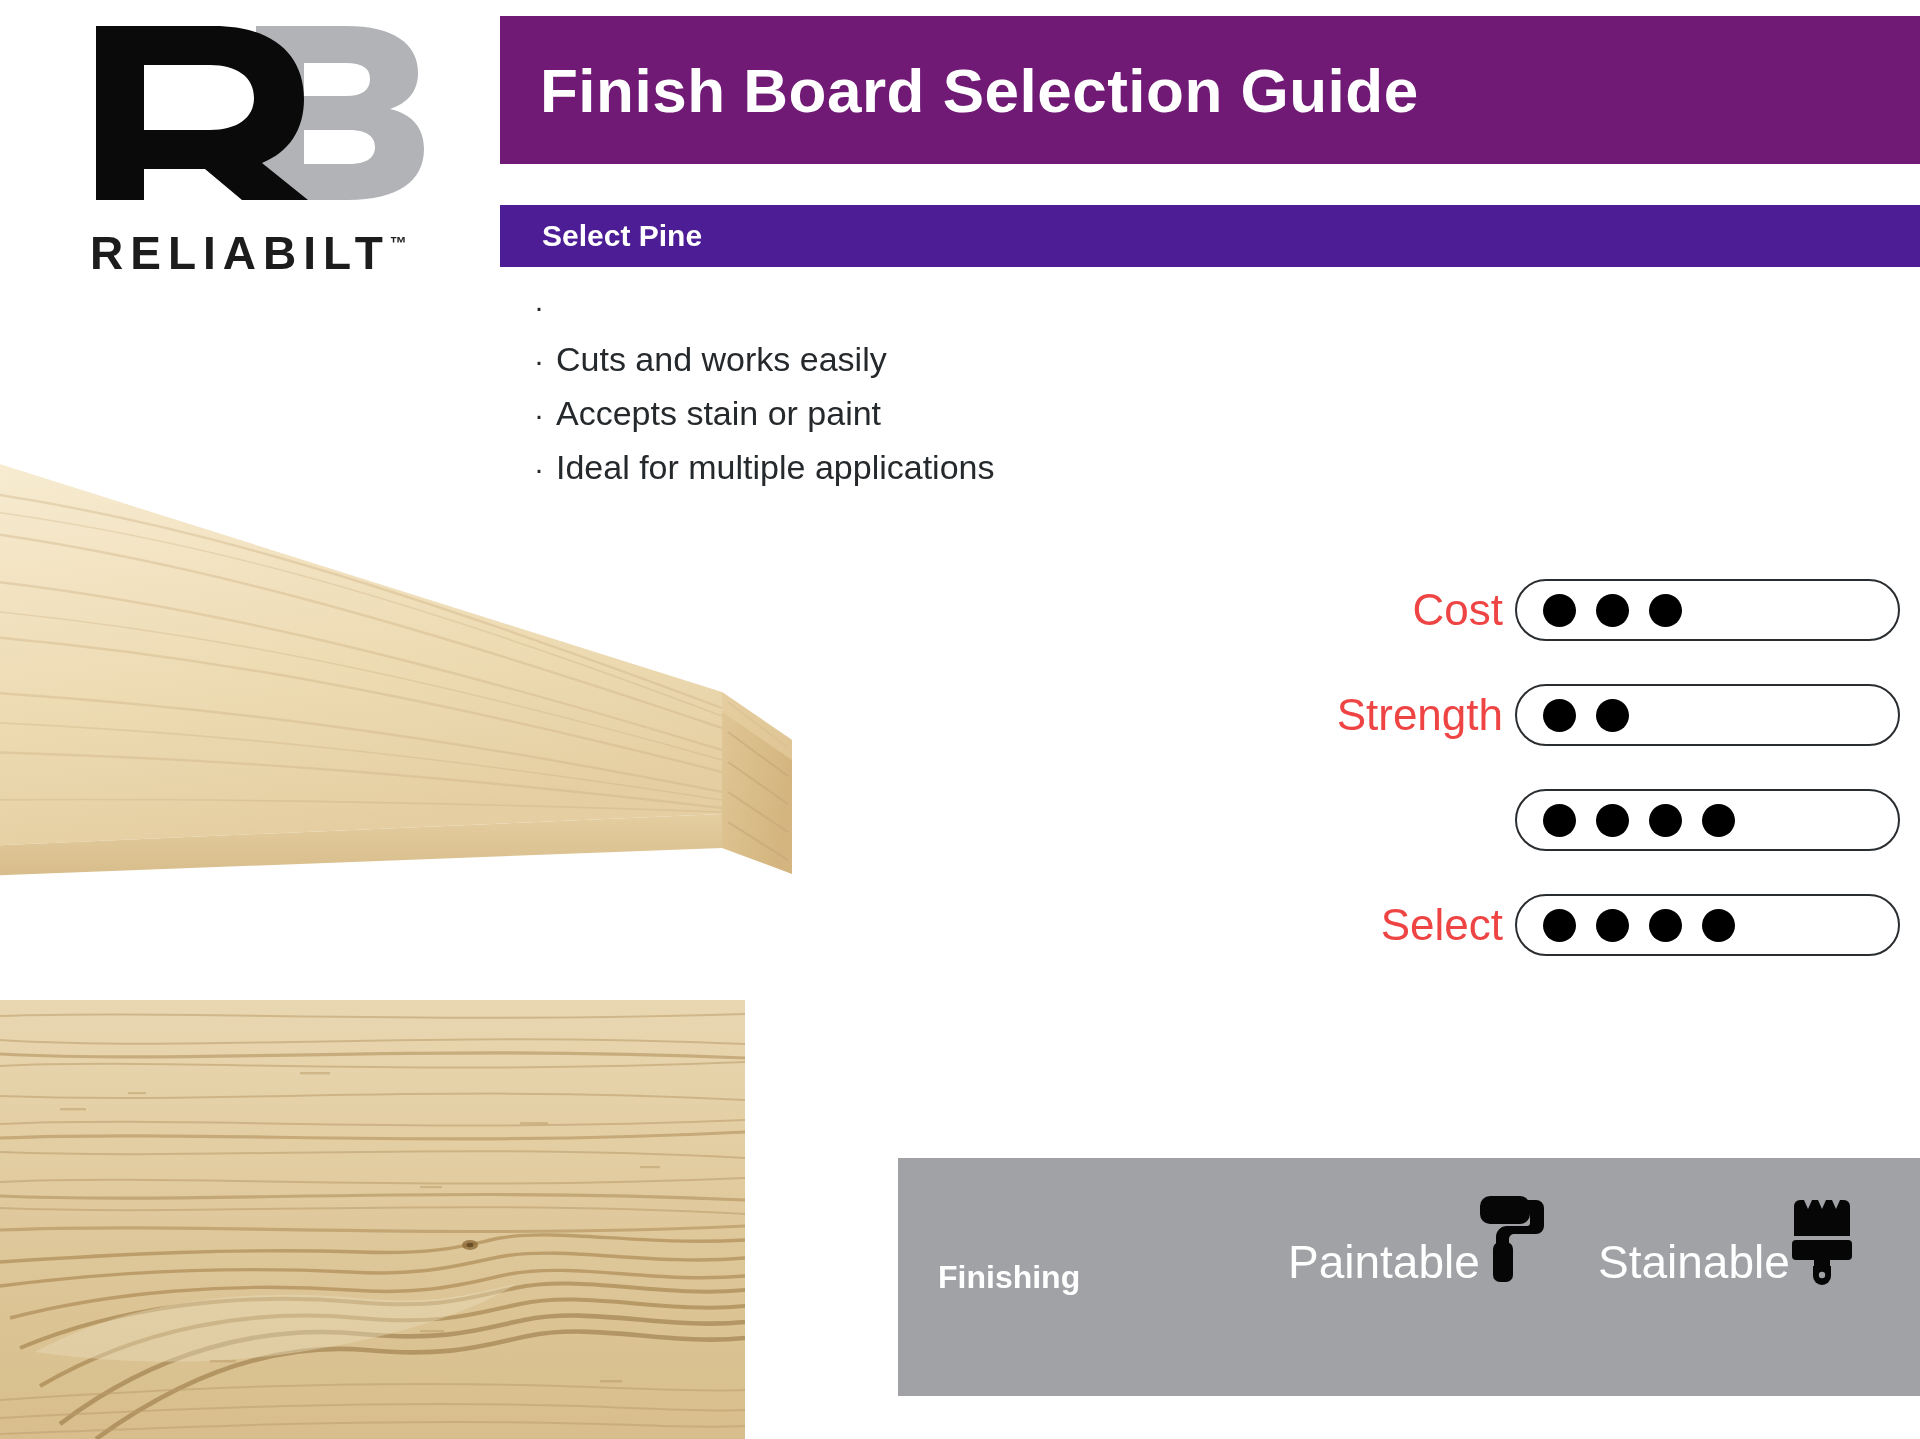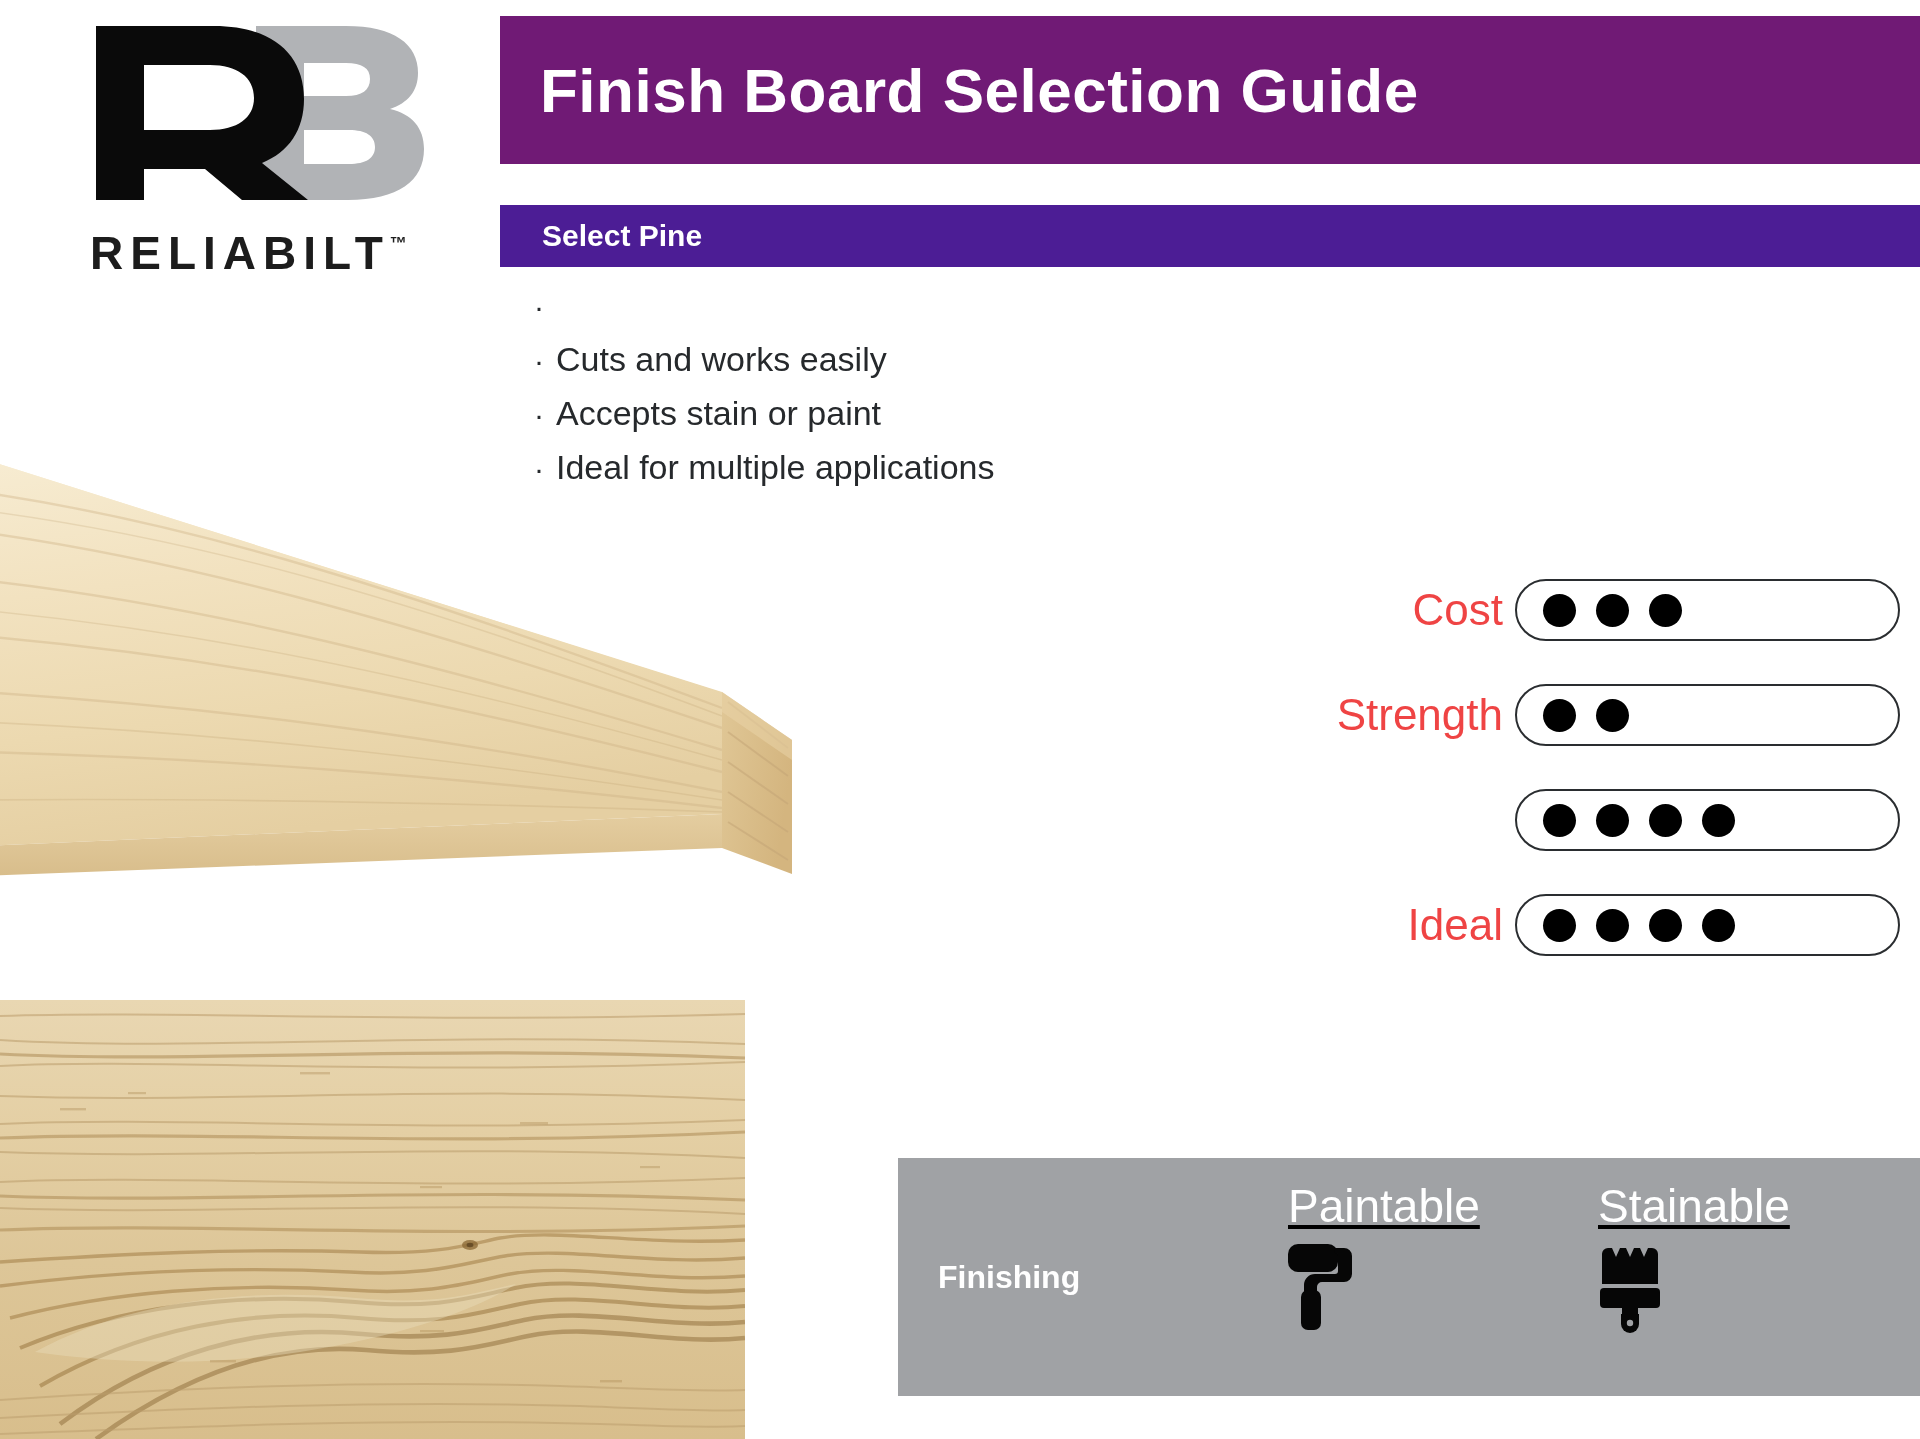--- a/index.html
+++ b/index.html
@@ -200,23 +200,22 @@
     top: 0;
     height: 100%;
     display: flex;
     align-items: flex-start;
     padding-top: 24px;
     box-sizing: border-box;
   }
   .finish-item {
     width: 310px;
     display: flex;
-    flex-direction: column;
-    align-items: flex-start;
-    text-decoration: underline;
+    flex-direction: row;
+    align-items: flex-end;
   }
   .finish-item .finish-text {
     color: #ffffff;
     font-size: 46px;
     line-height: 1.05;
     white-space: nowrap;
     font-weight: 400;
   }
   .finish-item .finish-icon {
     margin-top: 12px;
@@ -419,21 +418,21 @@
     <div class="rating-row">
       <div class="rating-pill">
         <span class="pip"></span>
         <span class="pip"></span>
         <span class="pip"></span>
         <span class="pip"></span>
       </div>
     </div>
 
     <div class="rating-row">
-      <div class="rating-label">Ideal</div>
+      <div class="rating-label">Select</div>
       <div class="rating-pill">
         <span class="pip"></span>
         <span class="pip"></span>
         <span class="pip"></span>
         <span class="pip"></span>
       </div>
     </div>
 
   </div>
 

